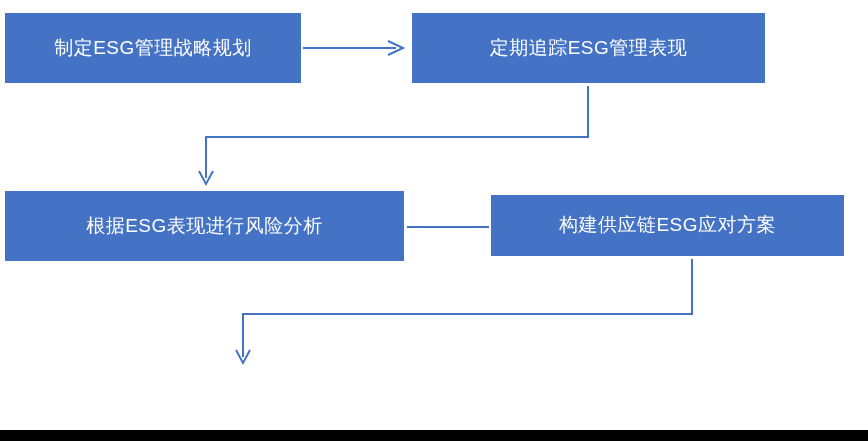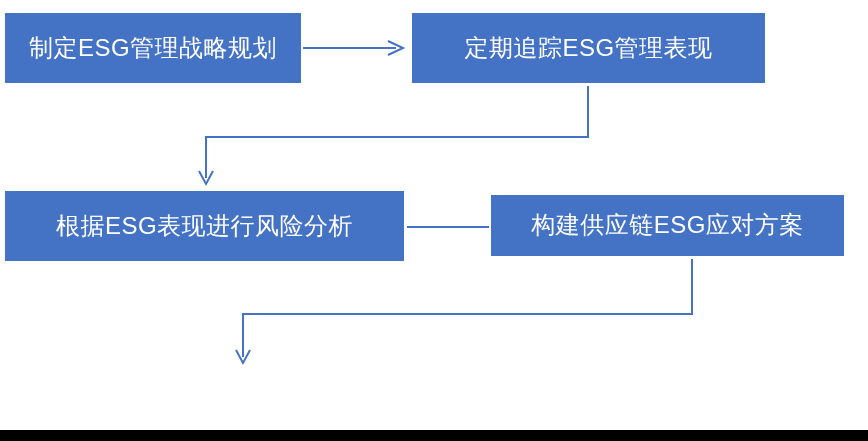--- a/index.html
+++ b/index.html
@@ -27,21 +27,21 @@
     box-sizing:border-box;
     background:var(--node-fill);
     border:2px solid var(--node-border);
     display:flex;
     align-items:center;
     justify-content:center;
     text-align:center;
   }
   .node-label{
     color:var(--text);
-    font-size:24px;
+    font-size:19px;
     font-weight:400;
     letter-spacing:0.5px;
     line-height:1.2;
     white-space:nowrap;
   }
   .n1{left:3px;   top:11px;  width:300px; height:74px;}
   .n2{left:410px; top:11px;  width:357px; height:74px;}
   .n3{left:3px;   top:189px; width:403px; height:74px;}
   .n4{left:489px; top:193px; width:355px; height:65px; border-right:none;}
   .n5{left:3px;   top:367px; width:486px; height:62px;}

